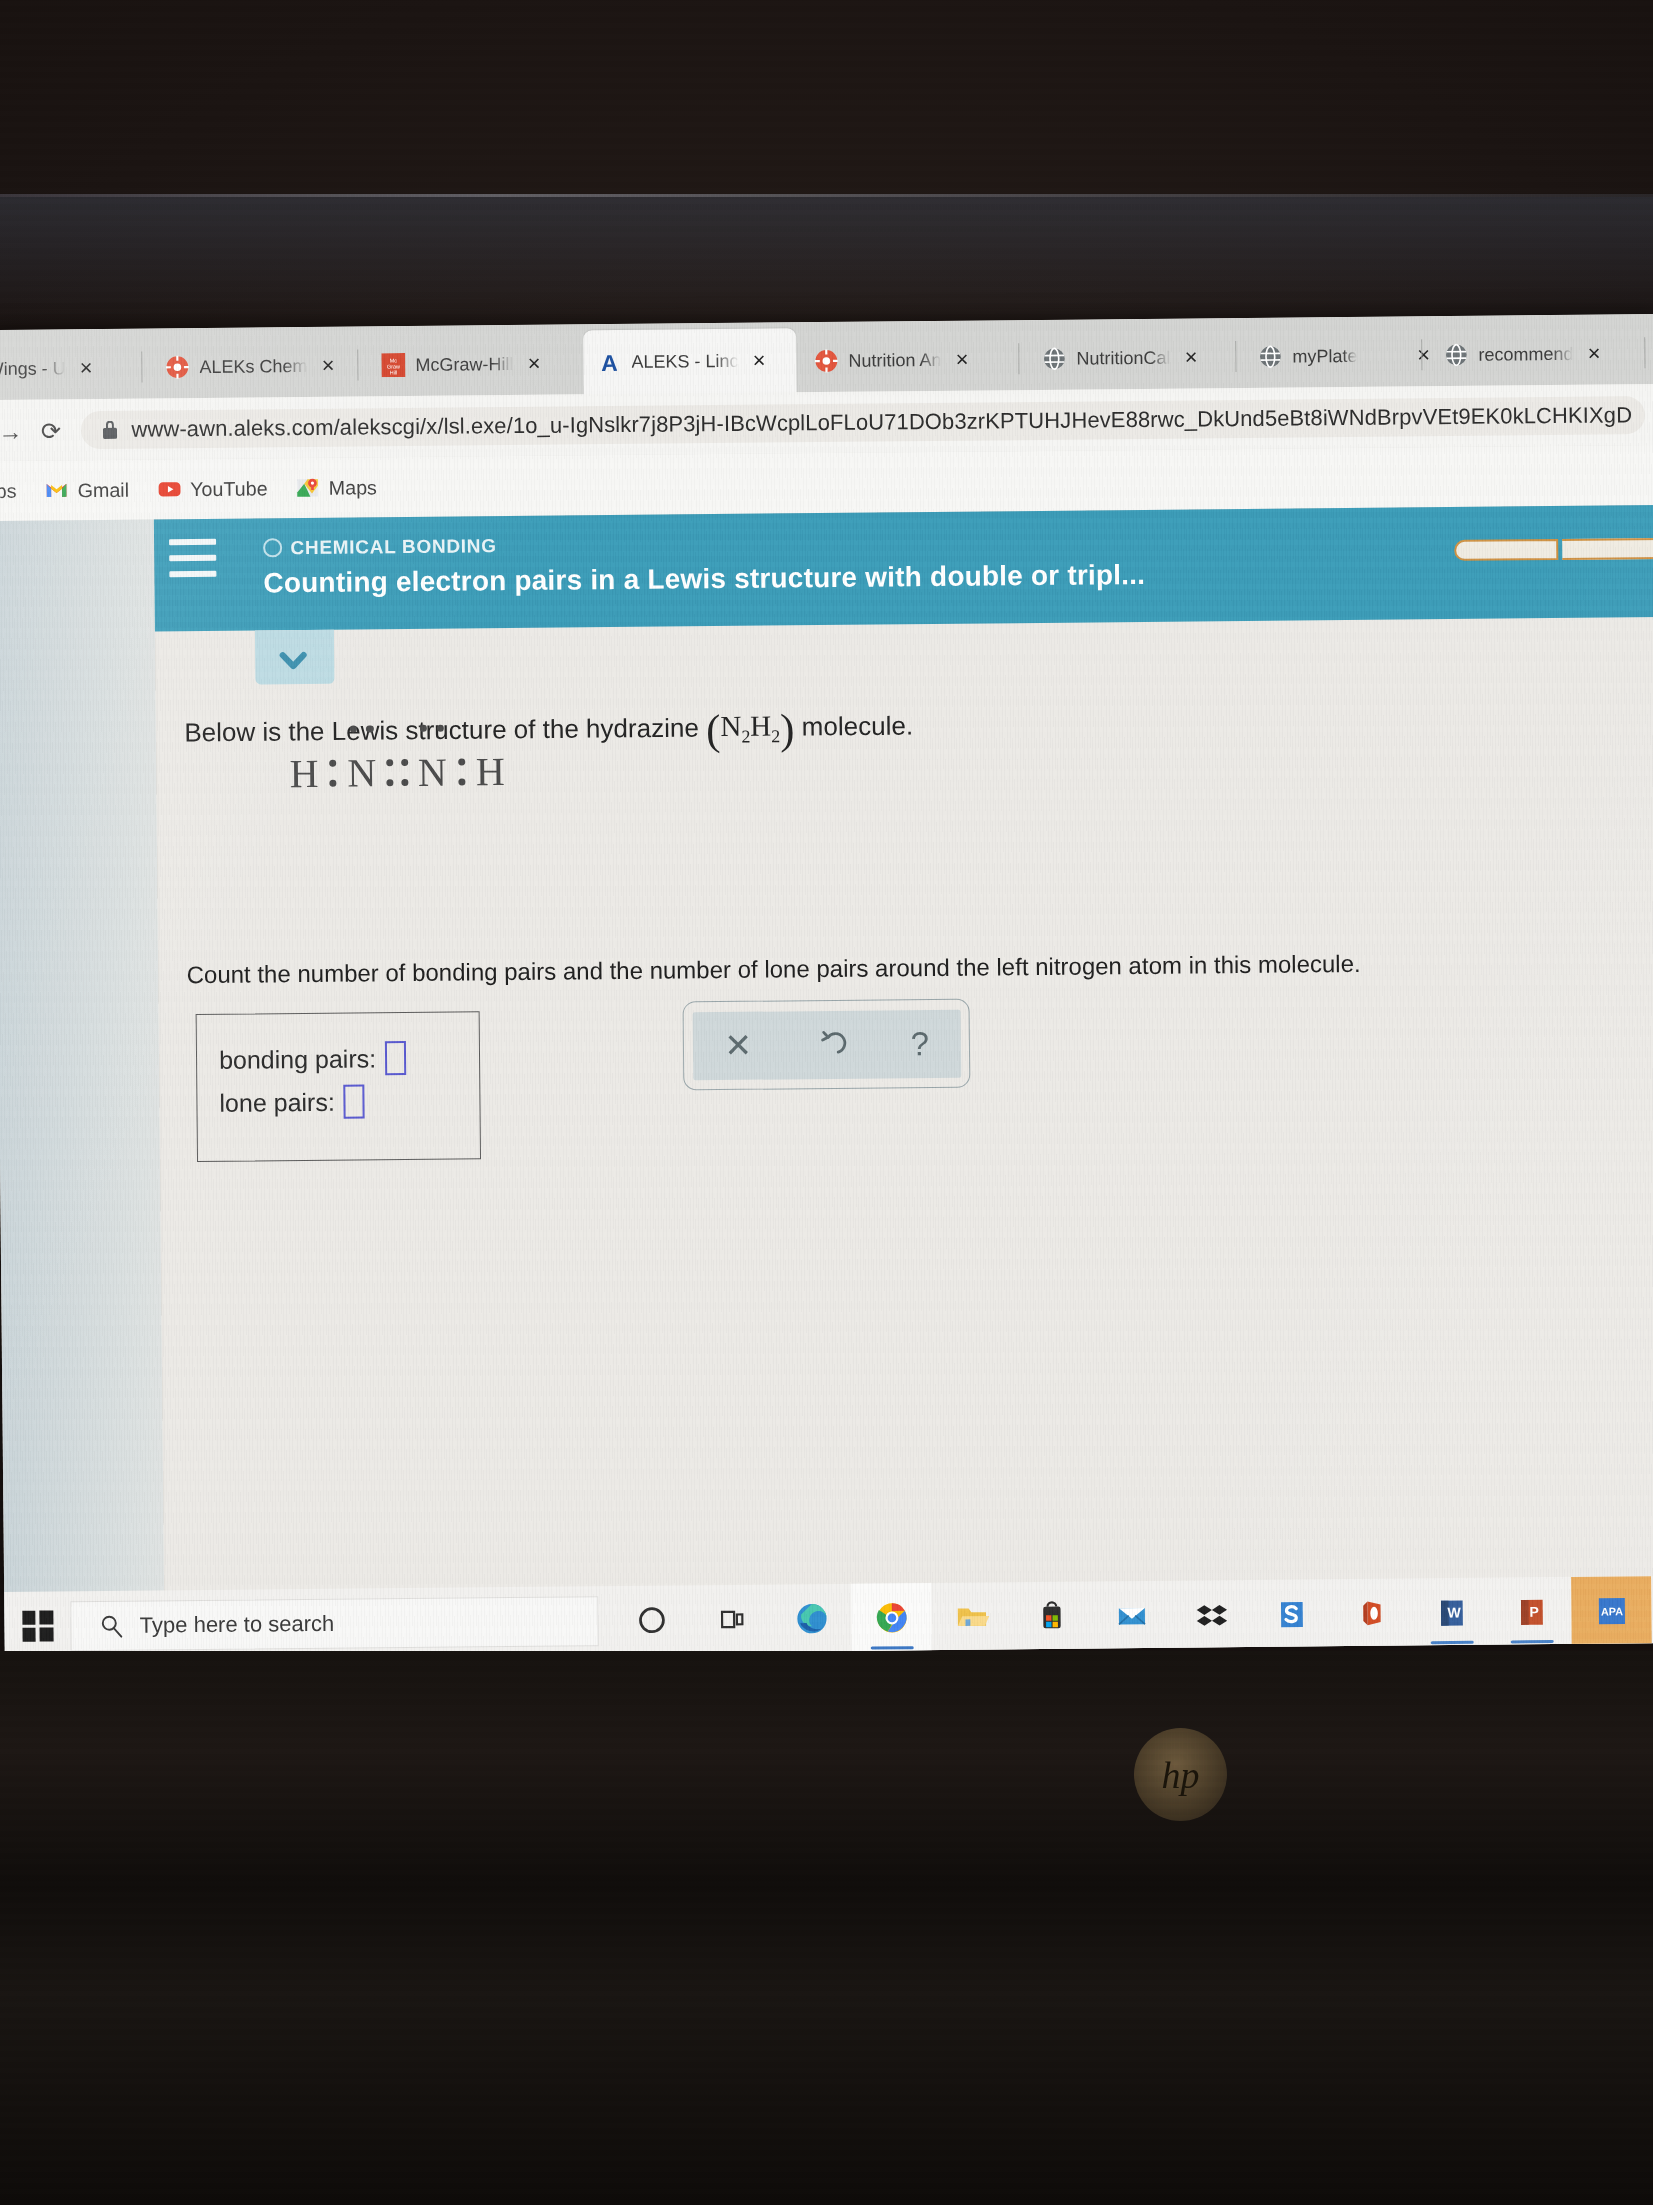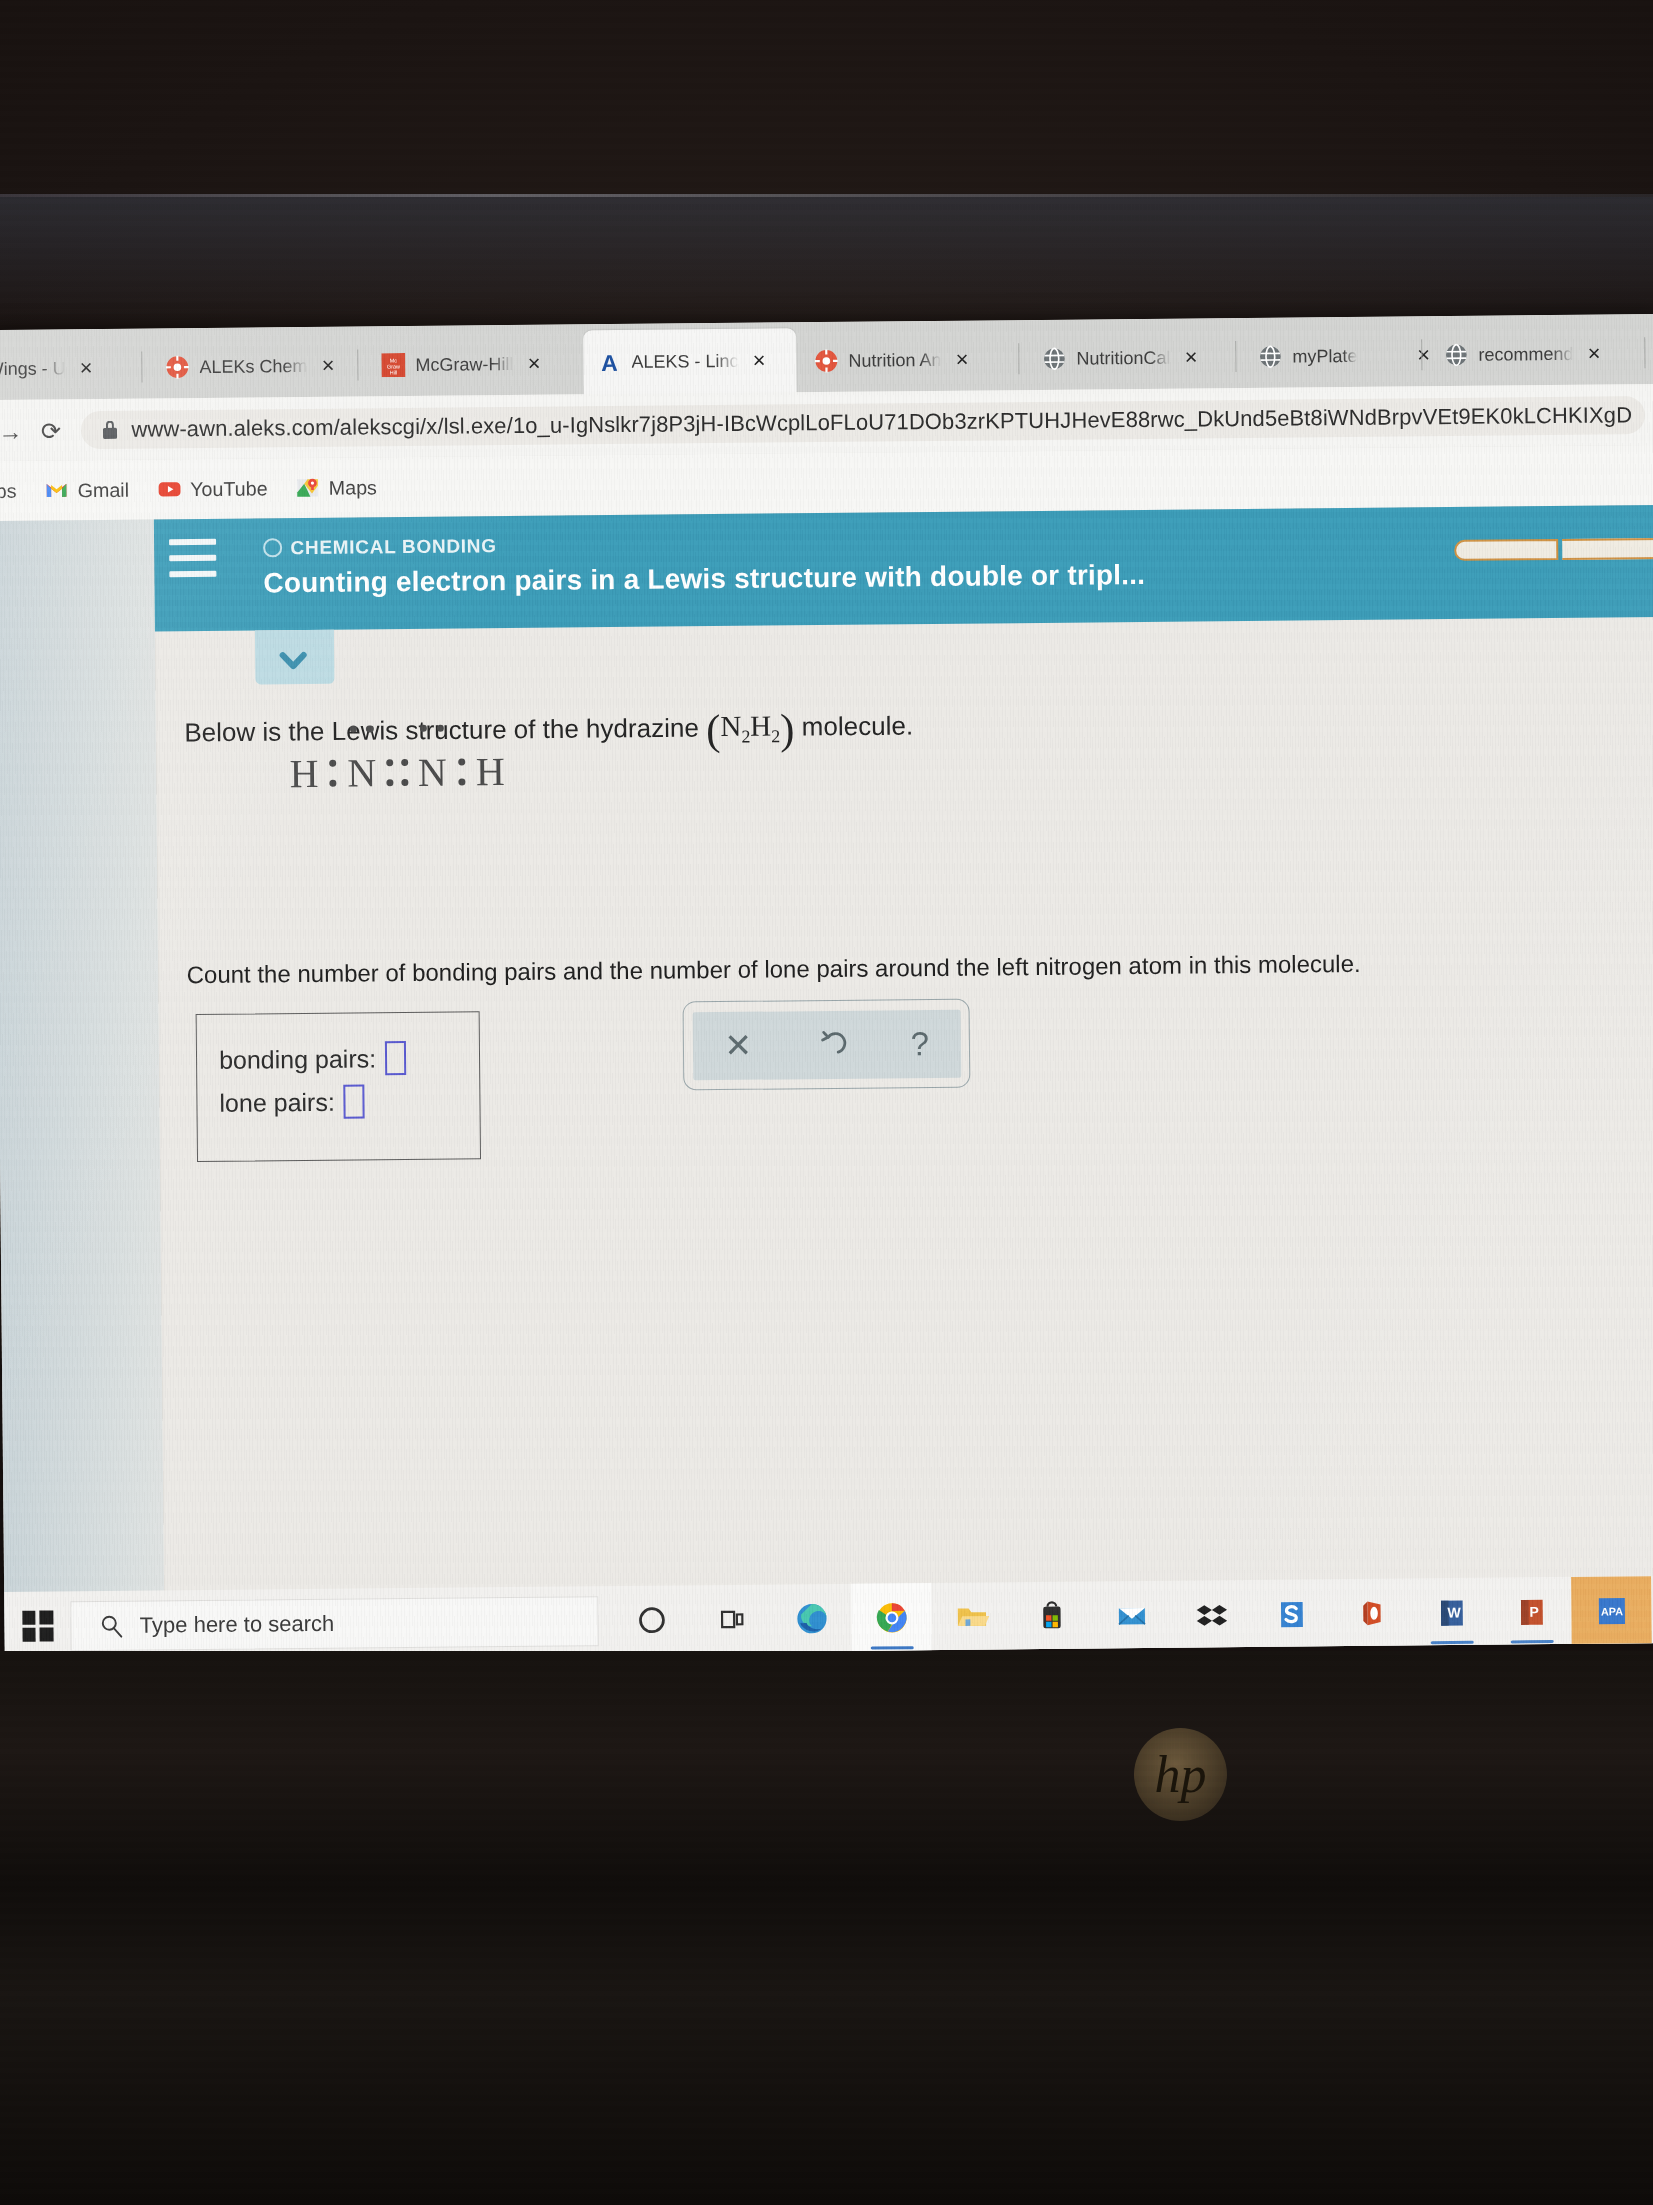--- a/index.html
+++ b/index.html
@@ -249,21 +249,21 @@
   .laptop-base {
     position:absolute; left:0; top:1651px; width:1654px; height:555px;
     background: linear-gradient(180deg,#16120f 0%, #1d1714 18%, #100d0b 42%, #191512 62%, #0e0b09 100%);
   }
   .hp-logo {
     position:absolute; left:1134px; top:1728px; width:93px; height:93px;
     border-radius:50%;
     background: radial-gradient(circle at 45% 40%, #7b6544, #4c3e28 60%, #2a2218 100%);
     opacity:.85;
     display:flex; align-items:center; justify-content:center;
-    font-family:"Liberation Serif", serif; font-style:italic; font-size:52px; color:#1a1409;
+    font-family:"Liberation Serif", serif; font-style:italic; font-size:38px; color:#1a1409;
   }
 </style>
 </head>
 <body>
 
 <div id="photo">
   <div class="bezel-sheen"></div>
   <div class="bezel-top"></div>
 
   <div id="screen">

